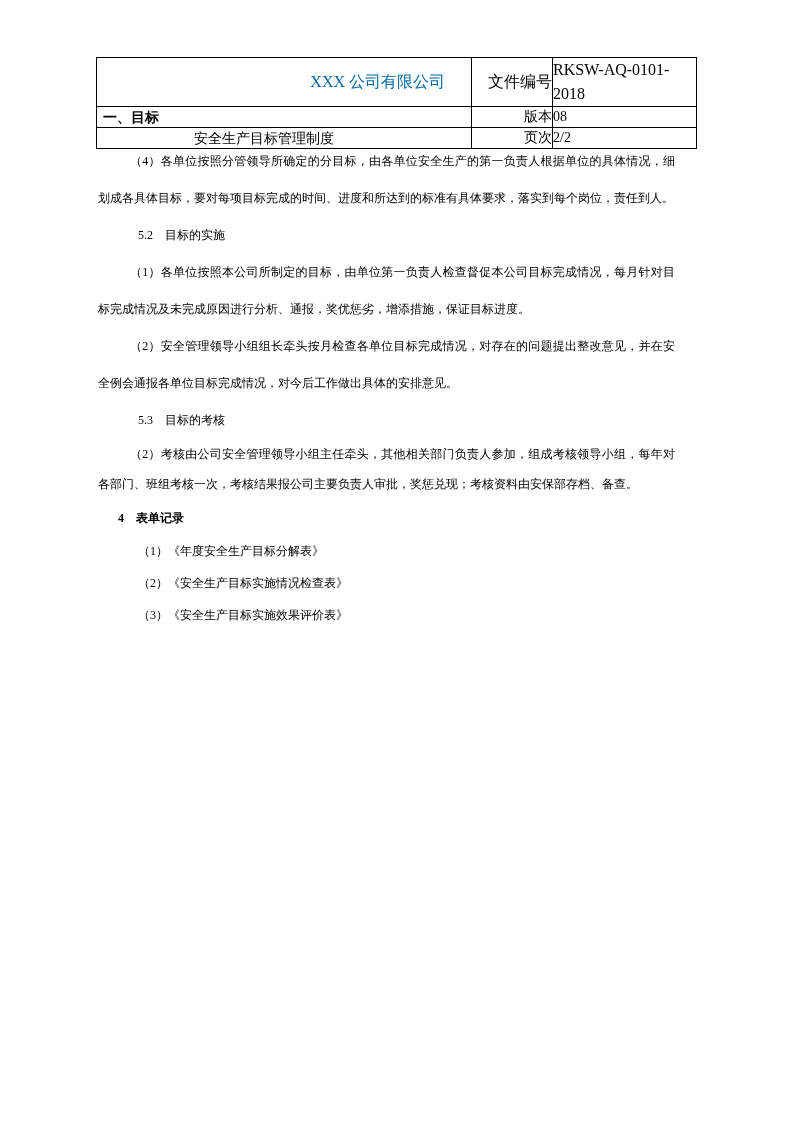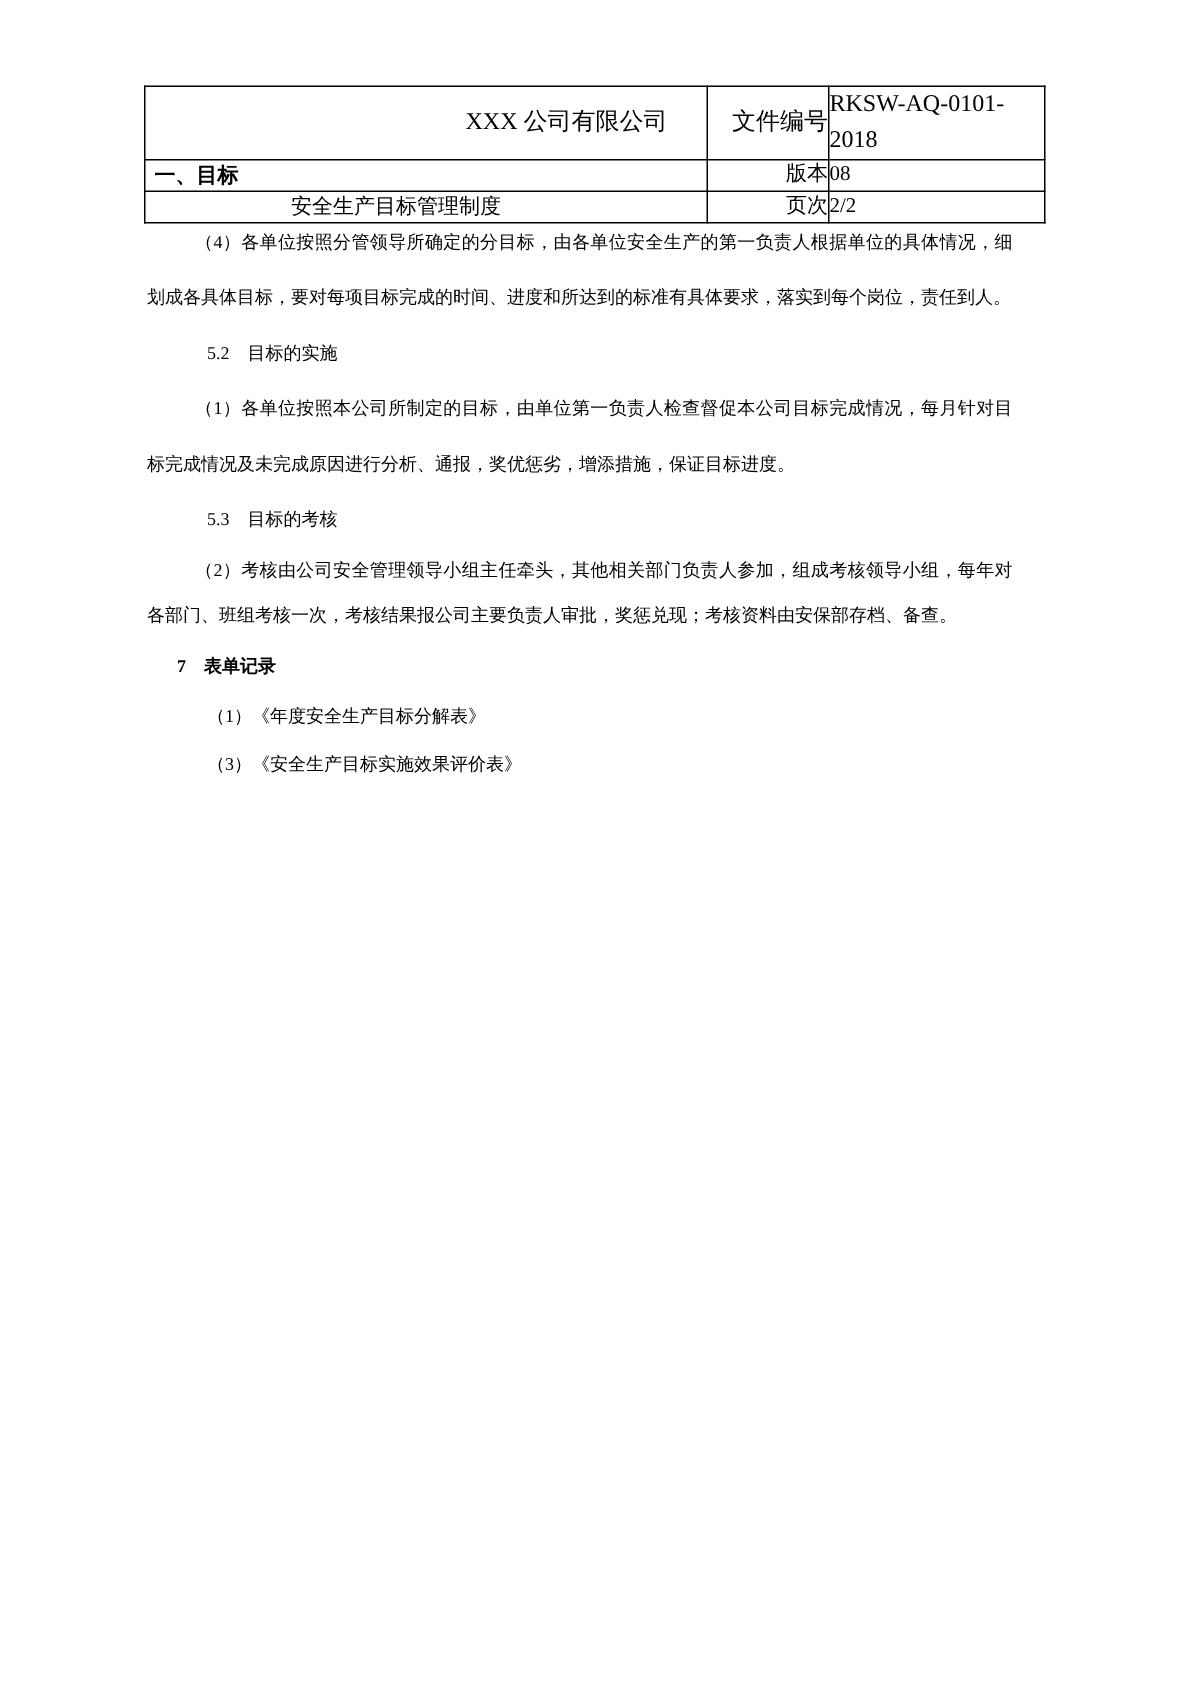--- a/index.html
+++ b/index.html
@@ -6,21 +6,21 @@
   body { width: 793px; height: 1122px; position: relative; overflow: hidden;
          font-family: "Liberation Serif", "DejaVu Serif", serif; color: #000; }
   .hdr-table { position: absolute; left: 96px; top: 57px; width: 601px;
                border-collapse: collapse; table-layout: fixed; }
   .hdr-table td { border: 1px solid #000; padding: 0; font-size: 14px;
                   line-height: 20px; height: 20px; }
   .hdr-table tr.r1 td { height: 24px; line-height: 24px; font-size: 16px; }
   .c1 { width: 348px; }
   .c2 { width: 80px; text-align: right; }
   .c3 { text-align: left; }
-  .company { color: #000000; text-align: right; padding-right: 26px !important;
+  .company { color: #0369a1; text-align: right; padding-right: 26px !important;
              font-size: 17px; }
   .sec { font-family: "DejaVu Sans", sans-serif; font-size: 13px; padding-left: 6px !important; font-weight: bold; }
   .docname { font-family: "DejaVu Sans", sans-serif; font-size: 13px; text-align: center; padding-right: 40px !important; }
   .body { position: absolute; left: 120px; top: 143px; width: 555px; }
   p { margin: 0; font-size: 12px; text-align: justify; }
   .ls-wide { line-height: 37px; }
   .ls-narrow { line-height: 30px; }
   .indent { text-indent: 32px; }
   .h6 { font-weight: bold; margin-left: -2px; line-height: 34px; }
   .list p { padding-left: 40px; line-height: 32px; }
@@ -45,20 +45,22 @@
     <td class="c2">页次</td>
     <td class="c3">2/2</td>
   </tr>
 </tbody>
   </table>
 
 <div class="body">
   <p class="indent ls-wide" style="margin-left:-22px;margin-right:0;">（4）各单位按照分管领导所确定的分目标，由各单位安全生产的第一负责人根据单位的具体情况，细划成各具体目标，要对每项目标完成的时间、进度和所达到的标准有具体要求，落实到每个岗位，责任到人。</p>
   <p class="ls-wide" style="margin-left:18px;">5.2　目标的实施</p>
   <p class="indent ls-wide" style="margin-left:-22px;">（1）各单位按照本公司所制定的目标，由单位第一负责人检查督促本公司目标完成情况，每月针对目标完成情况及未完成原因进行分析、通报，奖优惩劣，增添措施，保证目标进度。</p>
+  <p class="indent ls-wide" style="margin-left:-22px;">（2）安全管理领导小组组长牵头按月检查各单位目标完成情况，对存在的问题提出整改意见，并在安全例会通报各单位目标完成情况，对今后工作做出具体的安排意见。</p>
   <p class="ls-wide" style="margin-left:18px;">5.3　目标的考核</p>
   <p class="indent ls-narrow" style="margin-left:-22px;">（2）考核由公司安全管理领导小组主任牵头，其他相关部门负责人参加，组成考核领导小组，每年对各部门、班组考核一次，考核结果报公司主要负责人审批，奖惩兑现；考核资料由安保部存档、备查。</p>
-  <p class="h6" style="margin-left:-2px;margin-top:2px;">7　表单记录</p>
+  <p class="h6" style="margin-left:-2px;margin-top:2px;">4　表单记录</p>
   <div class="list" style="margin-left:-22px;">
     <p>（1）《年度安全生产目标分解表》</p>
+    <p>（2）《安全生产目标实施情况检查表》</p>
     <p>（3）《安全生产目标实施效果评价表》</p>
   </div>
 </div>
 
 </body></html>

